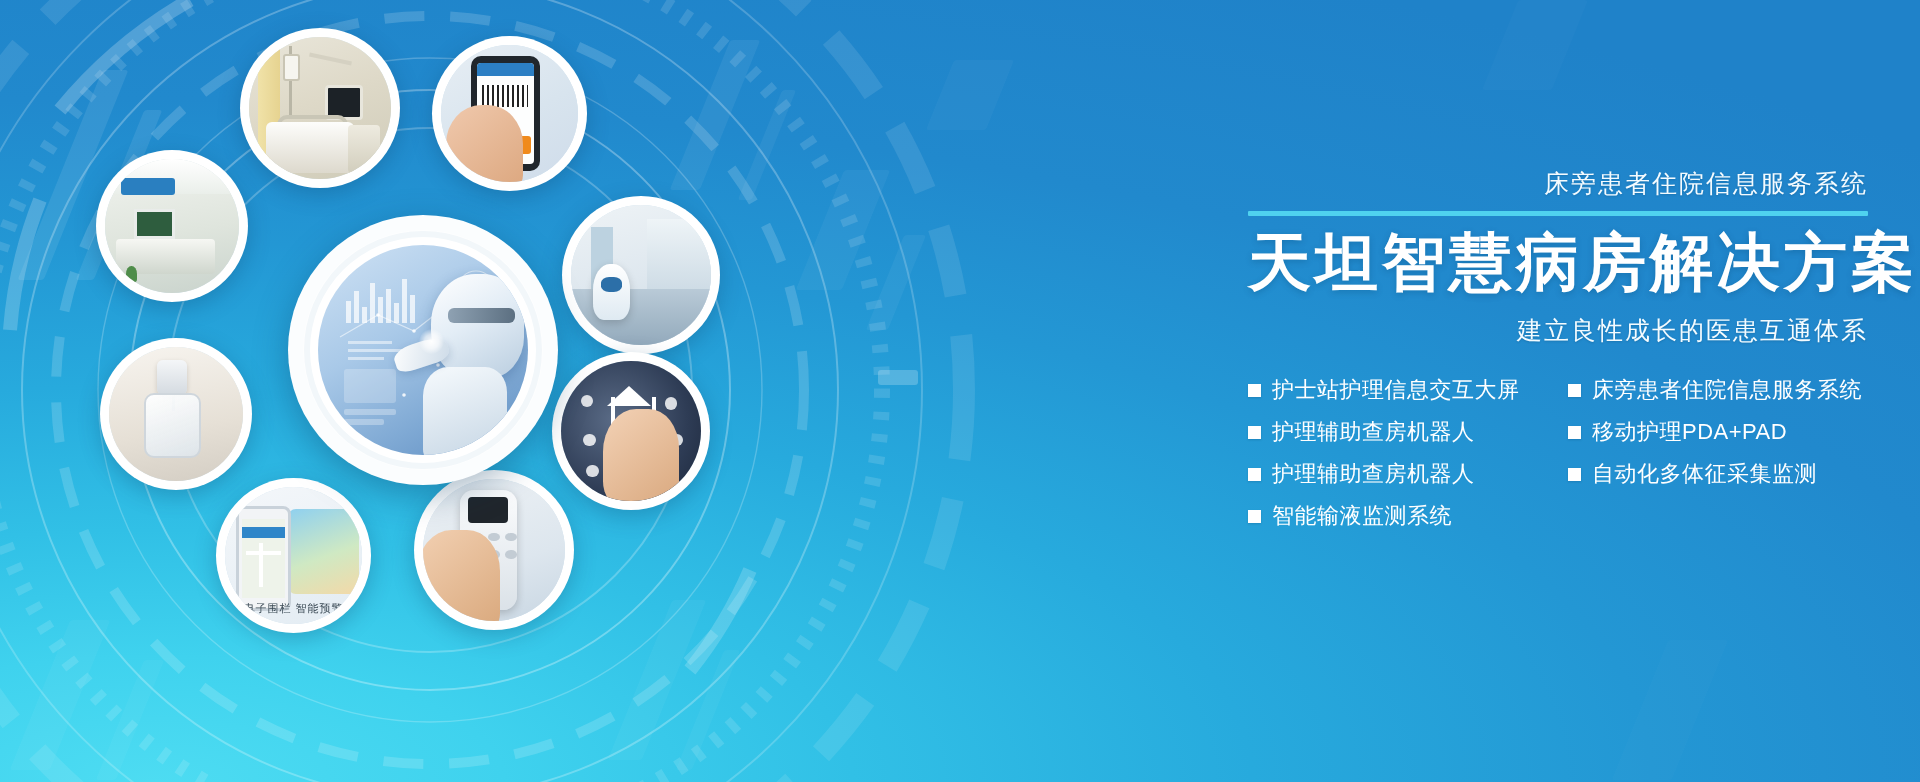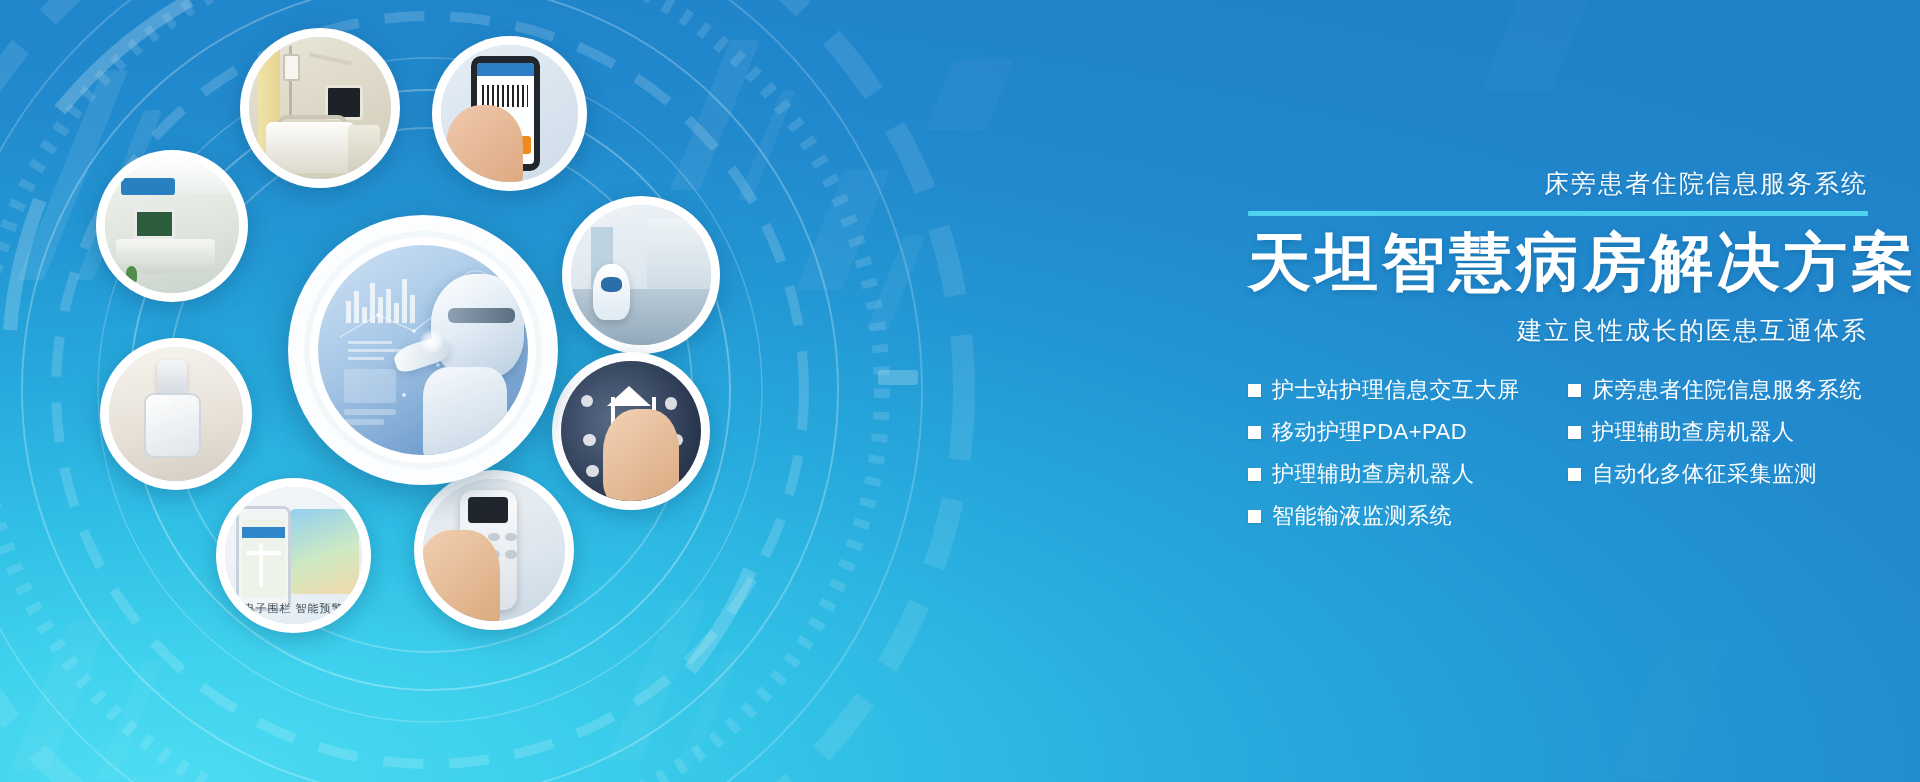--- a/index.html
+++ b/index.html
@@ -356,32 +356,32 @@
       <div class="feature">
         <span class="bullet"></span>
         <span>护士站护理信息交互大屏</span>
       </div>
       <div class="feature">
         <span class="bullet"></span>
         <span>床旁患者住院信息服务系统</span>
       </div>
       <div class="feature">
         <span class="bullet"></span>
+        <span>护理辅助查房机器人</span>
+      </div>
+      <div class="feature">
+        <span class="bullet"></span>
         <span>移动护理PDA+PAD</span>
       </div>
       <div class="feature">
         <span class="bullet"></span>
         <span>护理辅助查房机器人</span>
       </div>
       <div class="feature">
         <span class="bullet"></span>
-        <span>护理辅助查房机器人</span>
-      </div>
-      <div class="feature">
-        <span class="bullet"></span>
         <span>自动化多体征采集监测</span>
       </div>
       <div class="feature">
         <span class="bullet"></span>
         <span>智能输液监测系统</span>
       </div>
     </div>
   </div>
 
 </div>

